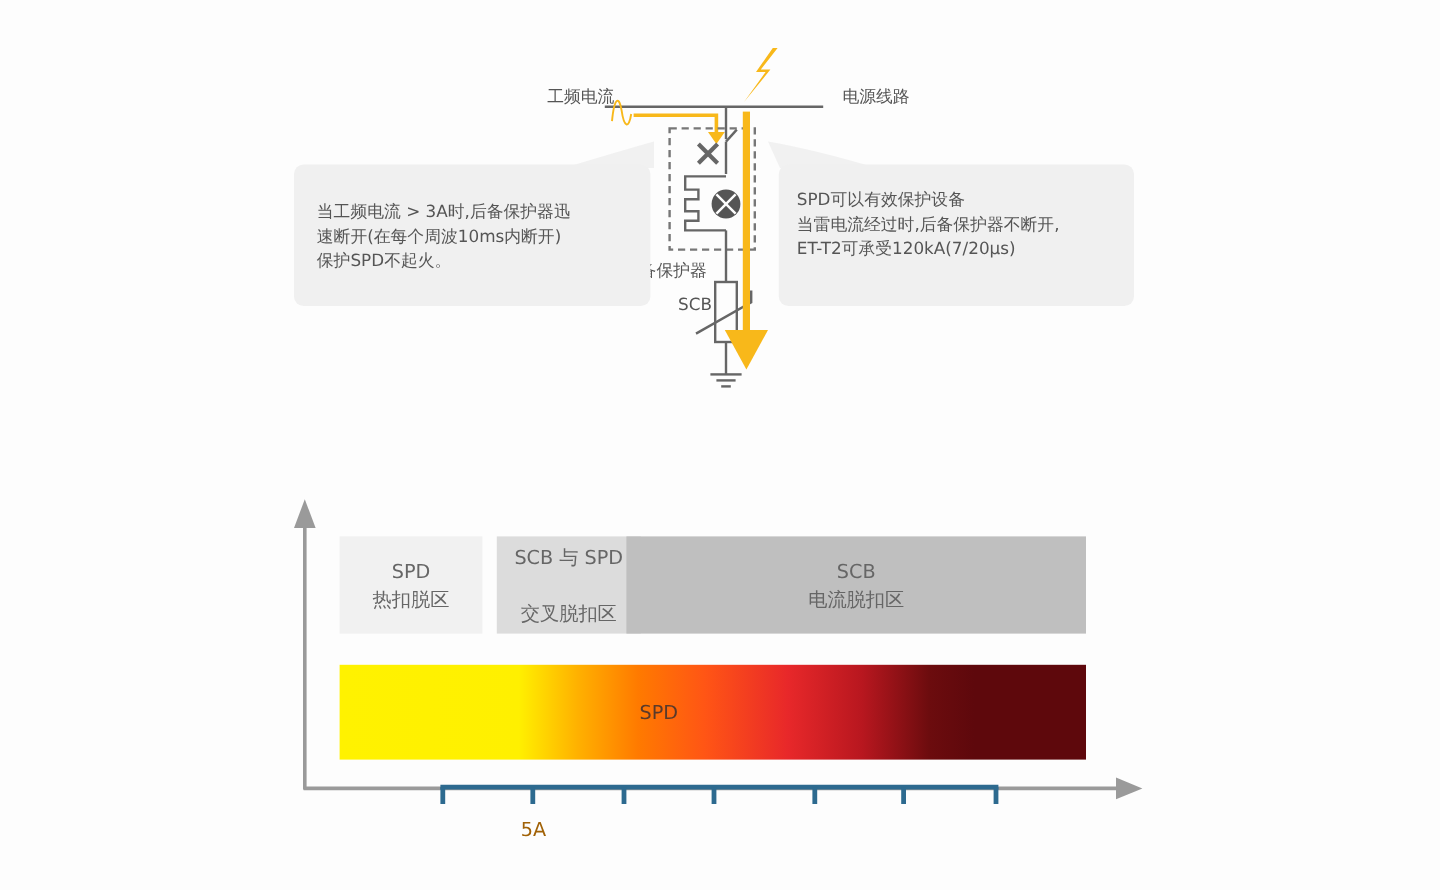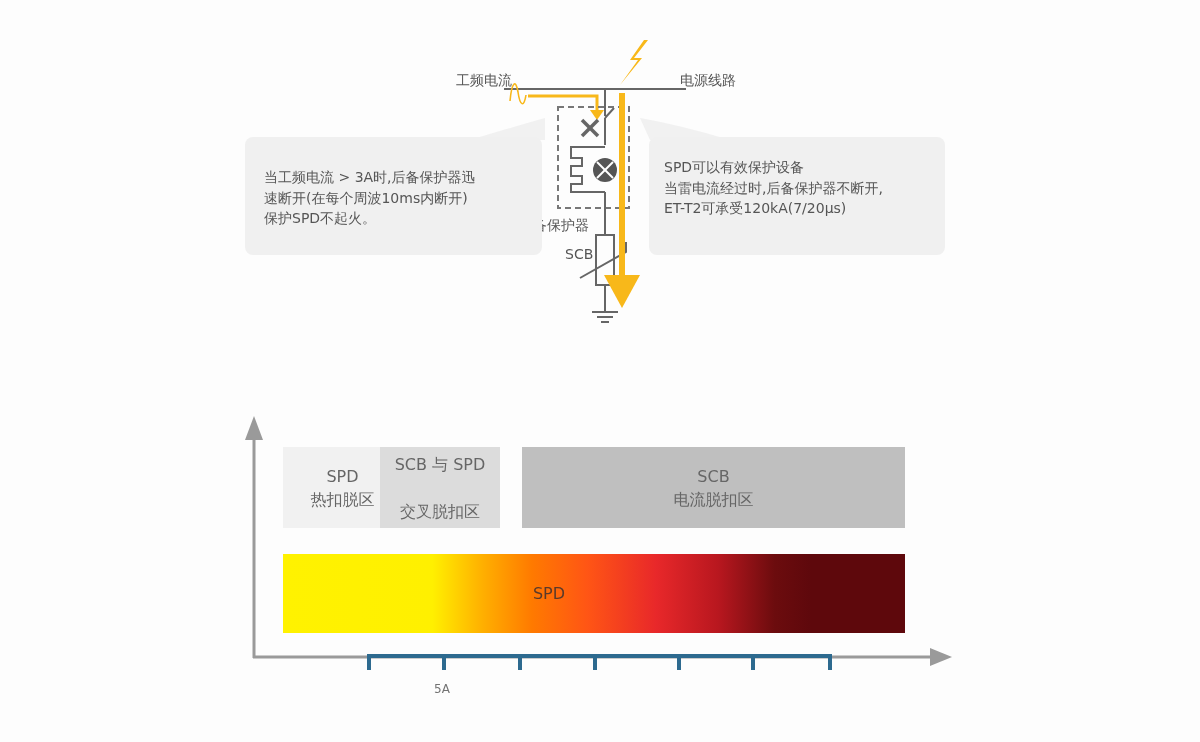--- a/index.html
+++ b/index.html
@@ -9,21 +9,21 @@
   .callout { position:absolute; background:#f0f0f0; border-radius:8px; box-sizing:border-box;
              font-size:14px; line-height:20.5px; color:#555; }
   .callout .line { display:block; white-space:nowrap; }
   .lbl { position:absolute; font-size:14px; color:#555; white-space:nowrap; }
   .zone { position:absolute; top:447px; height:81px; display:flex; flex-direction:column;
           align-items:center; justify-content:center; font-size:16px; line-height:23px; color:#666; }
   .spdbar { position:absolute; left:283px; top:554px; width:622px; height:79px;
             background:linear-gradient(to right,#fff200 0%,#fff000 24%,#ffb000 32%,#ff7a00 40%,#ff5515 49%,#e8282a 60%,#b8171f 70%,#6c0c0e 79%,#5e080c 85%,#5e080c 100%);
             display:flex; align-items:center; justify-content:center; }
   .spdbar span { font-size:16px; color:#5a3a2a; margin-left:-90px; }
-  .xlabel { position:absolute; font-size:12px; color:#737373;text-align:center; }
+  .xlabel { position:absolute; font-size:16px; color:#a16207;text-align:center; }
 </style>
 </head>
 <body>
 
 <svg class="abs" style="left:0;top:0" width="1200" height="340">
 
   <path d="M545,118 Q520,125 470,140 L545,140 Z" fill="#eeeeee" opacity="0.8"></path>
   <path d="M640,118 Q680,125 730,140 L650,140 Z" fill="#eeeeee" opacity="0.8"></path>
 
   <line x1="504" y1="89" x2="686" y2="89" stroke="#666" stroke-width="2"></line>
@@ -64,21 +64,21 @@
     <line x1="592" y1="312" x2="618" y2="312"></line>
     <line x1="597" y1="317" x2="613" y2="317"></line>
     <line x1="601" y1="322" x2="609" y2="322"></line>
   </g>
 
   <rect x="619" y="93" width="6" height="185" fill="#f8b81a"></rect>
   <polygon points="604,275 640,275 622,308" fill="#f8b81a"></polygon>
 </svg>
 
 <span class="lbl" style="left:456px;top:72px">工频电流</span>
-<span class="lbl" style="left:680px;top:72px">电源线路</span>
+<span class="lbl" style="left:702px;top:72px">电源线路</span>
 <span class="lbl" style="left:519px;top:217px">后备保护器</span>
 <span class="lbl" style="left:565px;top:246px">SCB</span>
 
 <div class="callout" style="left:245px;top:137px;width:297px;height:118px;padding:30px 0 0 19px;">
   <span class="line">当工频电流 &gt; 3A时,后备保护器迅</span>
   <span class="line">速断开(在每个周波10ms内断开)</span>
   <span class="line">保护SPD不起火。</span>
 </div>
 <div class="callout" style="left:649px;top:137px;width:296px;height:118px;padding:20px 0 0 15px;">
   <span class="line">SPD可以有效保护设备</span>
@@ -101,21 +101,21 @@
     <line x1="679" y1="256" x2="679" y2="270"></line>
     <line x1="753" y1="256" x2="753" y2="270"></line>
     <line x1="830" y1="256" x2="830" y2="270"></line>
   </g>
 </svg>
 
 <div class="zone" style="left:283px;width:119px;background:#f1f1f1;">
   <span>SPD</span>
   <span>热扣脱区</span>
 </div>
-<div class="zone" style="left:380px;width:120px;background:#dcdcdc;gap:24px;">
+<div class="zone" style="left:414px;width:120px;background:#dcdcdc;gap:24px;">
   <span>SCB 与 SPD</span>
   <span>交叉脱扣区</span>
 </div>
 <div class="zone" style="left:522px;width:383px;background:#bfbfbf;">
   <span>SCB</span>
   <span>电流脱扣区</span>
 </div>
 
 <div class="spdbar">
   <span>SPD</span>

